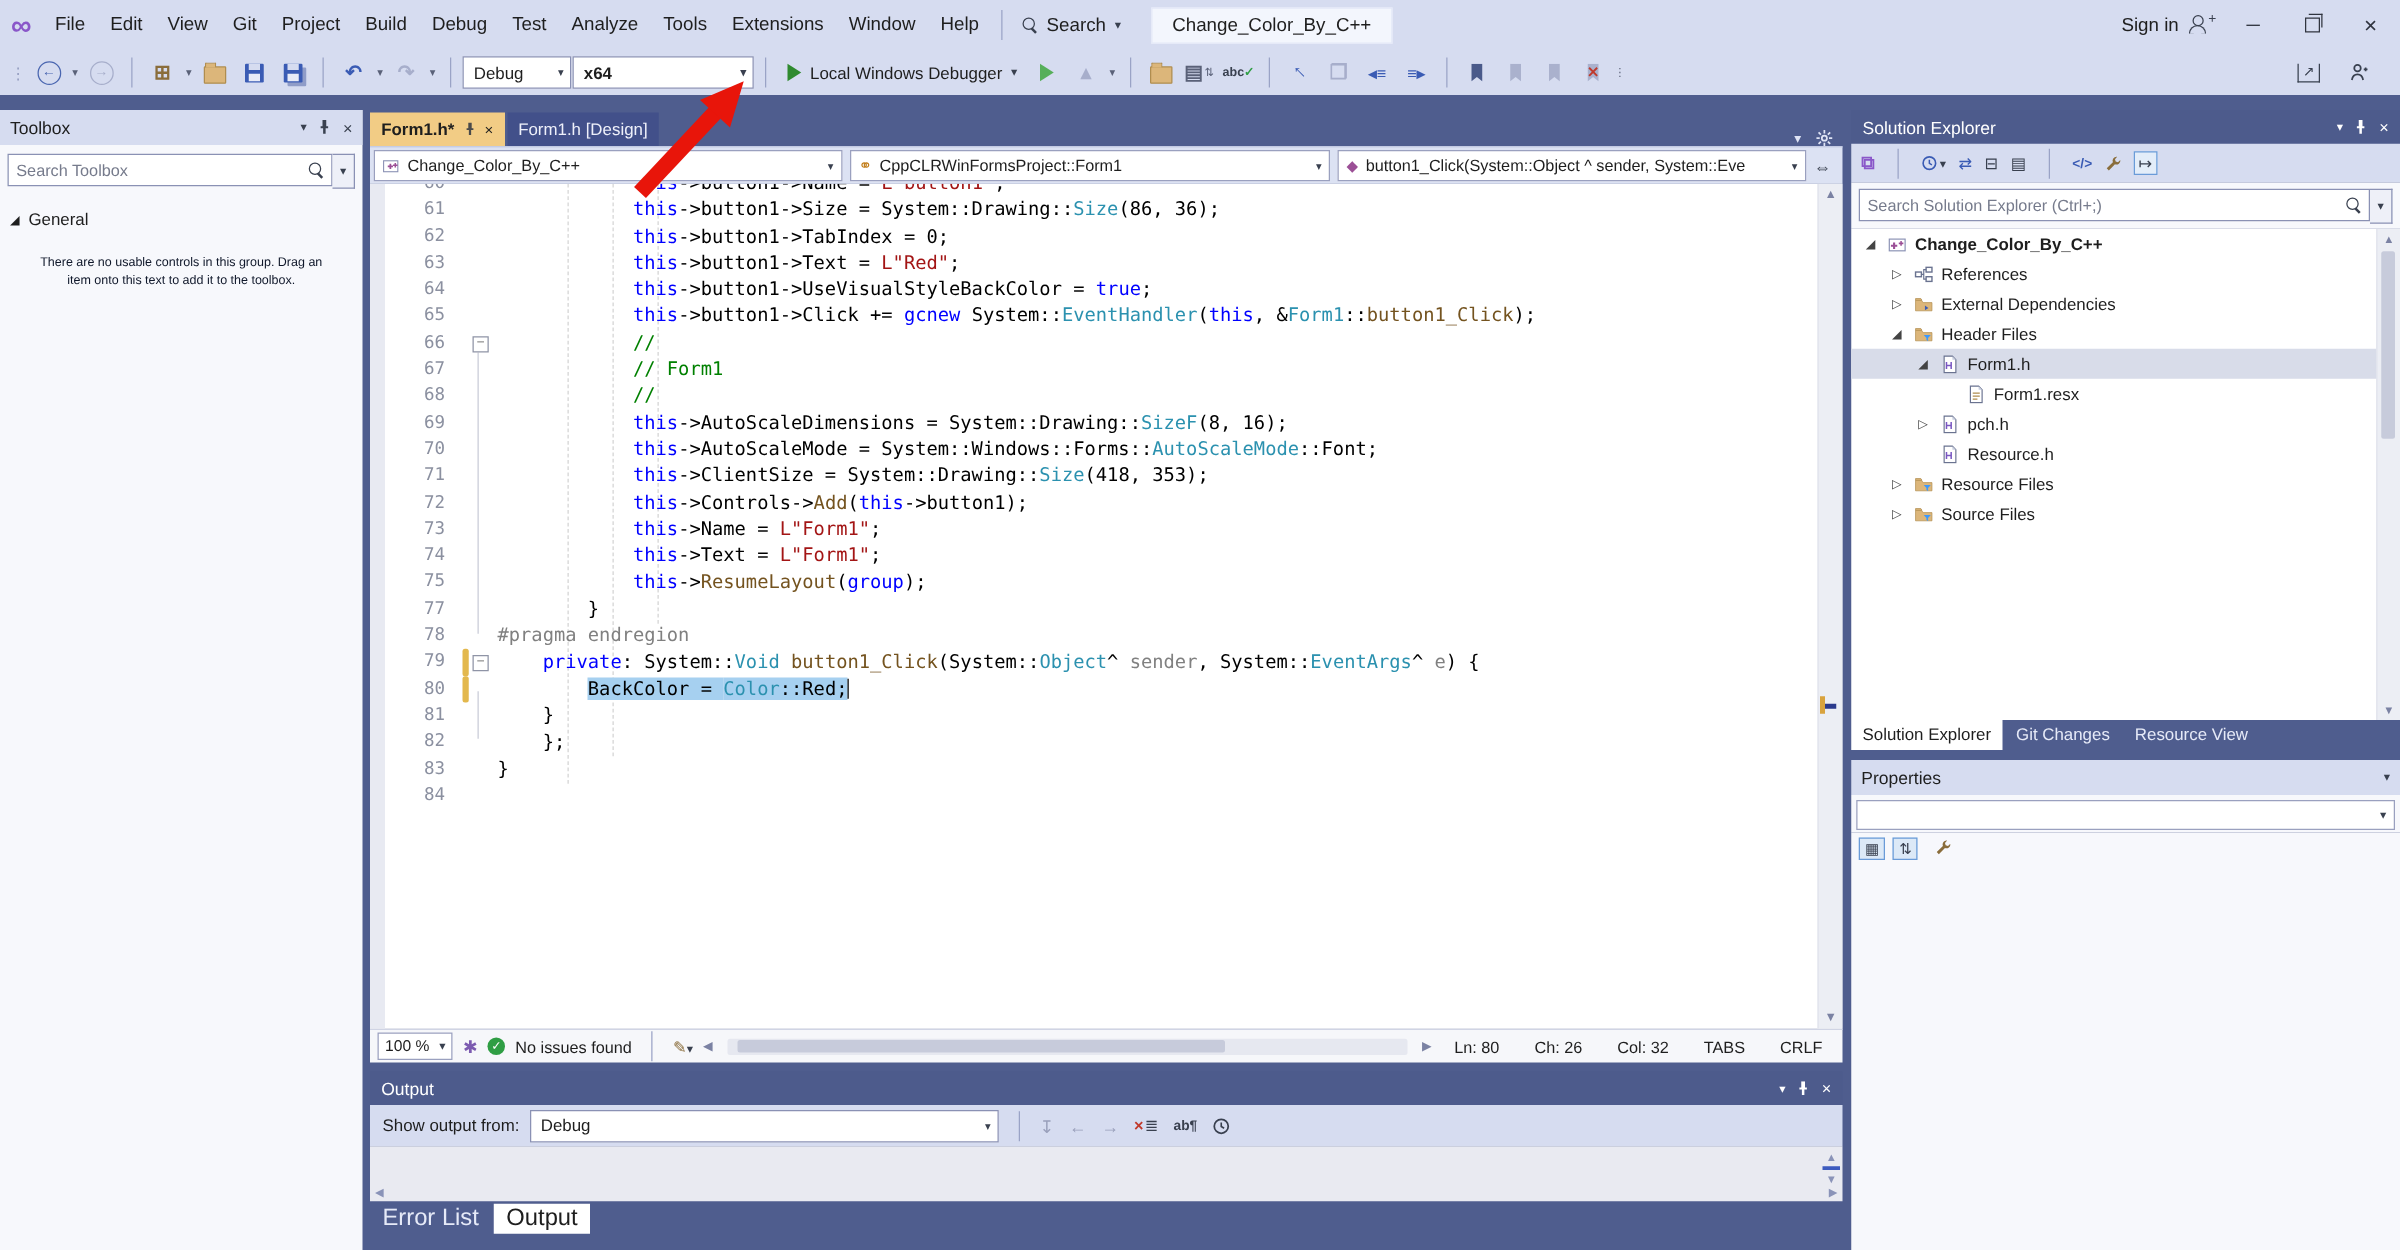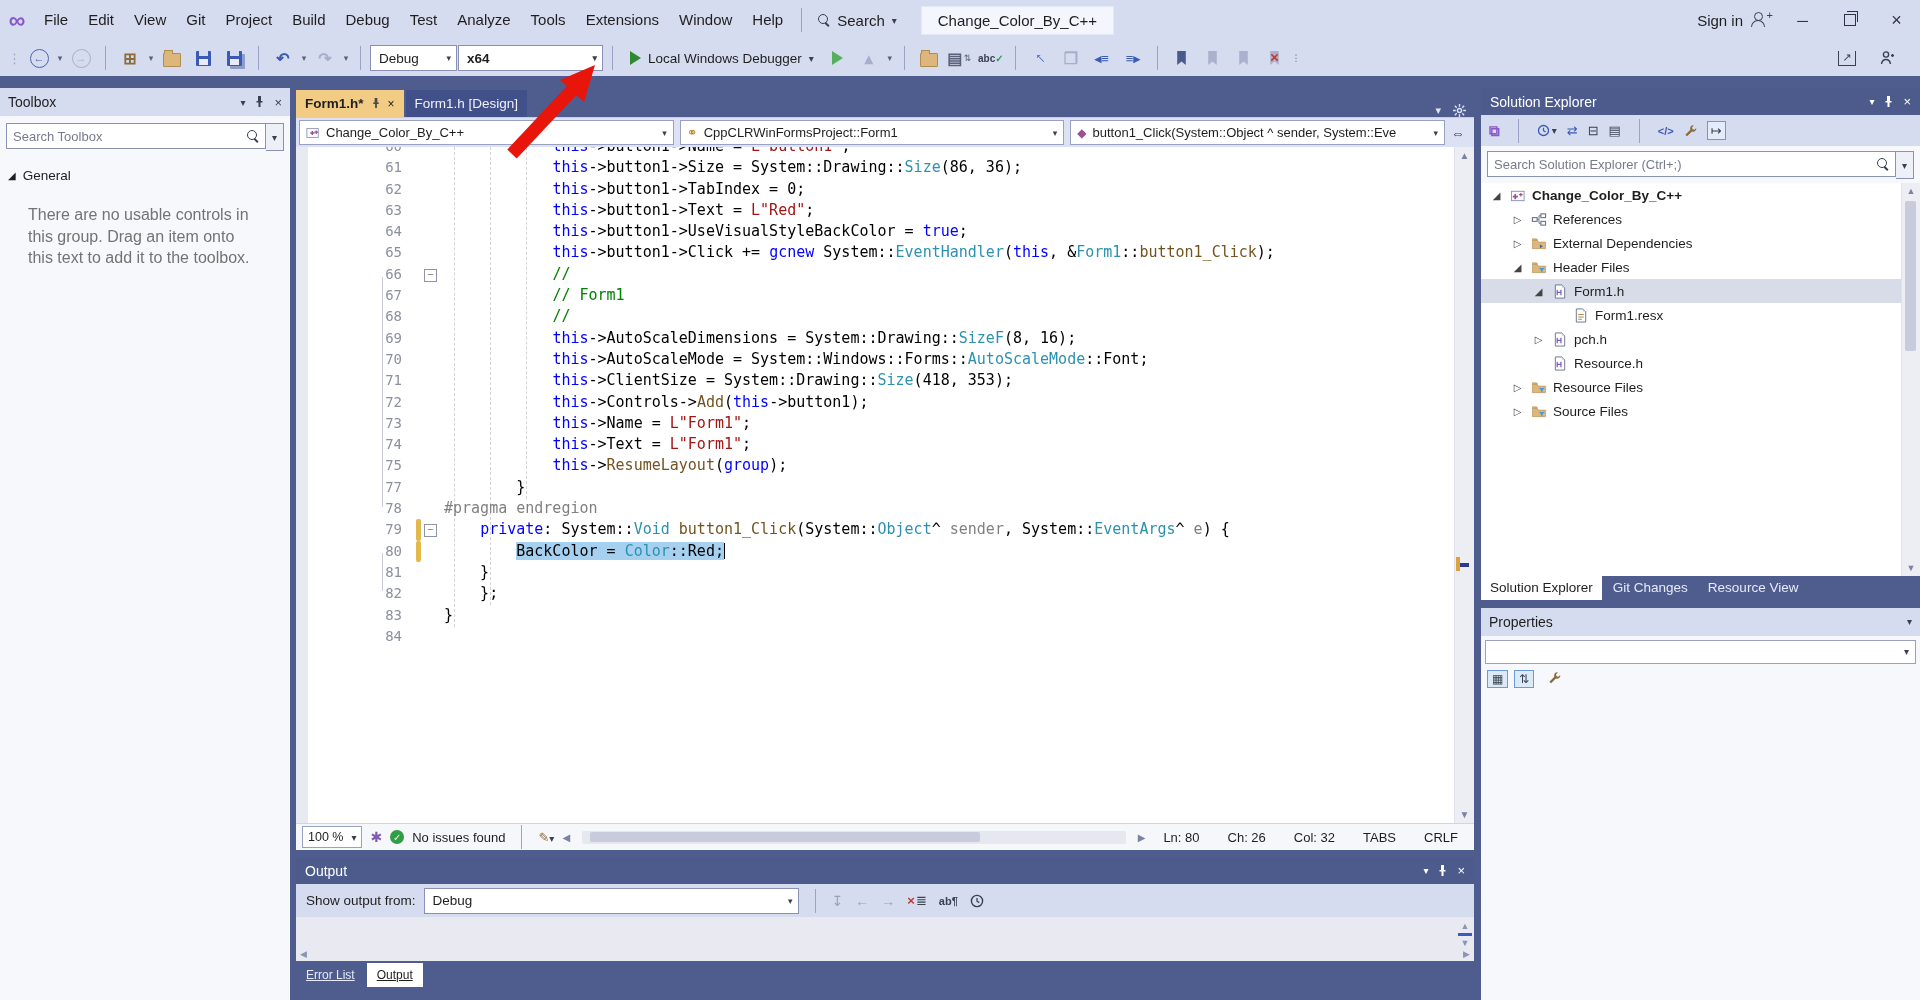--- a/index.html
+++ b/index.html
@@ -58,39 +58,39 @@
   .pin-svg{display:inline-flex;}
 
   
   .toolbox{position:absolute;left:0;top:88px;width:290px;bottom:0;background:#f7f8fc;display:flex;flex-direction:column;}
   .tbx-search-row{margin:7px 6px 0 6px;display:flex;}
   .searchbox{flex:1;background:#fff;border:1px solid #8a91b4;height:24px;display:flex;align-items:center;padding:0 6px;font-size:13px;color:#767b8c;gap:6px;}
   .searchbox .ph{flex:1;}
   .sb-dd{width:17px;height:26px;display:flex;align-items:center;justify-content:center;border:1px solid #8a91b4;border-left:none;background:#eef0f8;}
   .tbx-general{margin-top:14px;padding:3px 8px;display:flex;align-items:center;gap:7px;font-size:13.5px;}
   .exp-tri{font-size:10px;color:#1e1e1e;}
-  .tbx-empty{margin:18px 28px;font-size:16px;color:#737373;line-height:1.35;}
+  .tbx-empty{margin:18px 28px;font-size:10px;color:#0f172a;text-align:center;line-height:1.35;}
 
   
   .editor-group{position:absolute;left:296px;top:88px;width:1178px;height:762px;display:flex;flex-direction:column;}
   .tab-row{height:29px;display:flex;align-items:flex-end;background:transparent;}
   .doc-tab{height:27px;display:flex;align-items:center;padding:0 9px;font-size:13.5px;gap:7px;}
   .doc-tab.active{background:#f2cc85;color:#1e1e1e;font-weight:bold;}
   .doc-tab.inactive{background:#42508a;color:#eef0fa;margin-left:2px;}
   .tab-x{font-weight:normal;font-size:12px;}
   .tab-row-right{margin-left:auto;display:flex;align-items:center;gap:12px;color:#dfe4f5;padding-right:8px;font-size:11px;}
   .navbar{height:29px;background:#dce2f3;display:flex;align-items:center;gap:6px;padding:0 3px;border-top:1px solid #c6cde6;}
   .nav-combo{background:#fff;border:1px solid #9aa0bf;height:23px;display:flex;align-items:center;gap:6px;padding:0 6px;font-size:13px;}
   .nav-combo .chev{font-size:9px;margin-left:auto;}
   .splitter-glyph{margin-left:auto;color:#39404f;font-size:14px;padding-right:6px;}
 
   .code-wrap{flex:1;background:#fff;position:relative;display:flex;overflow:hidden;}
   .left-margin{width:12px;background:#e8eaf2;}
   .code-scroll{flex:1;position:relative;overflow:hidden;}
-  .code-lines{position:relative;padding-left:46px;}
+  .code-lines{position:relative;}
   .code-line{display:flex;height:21.3px;line-height:21.3px;font-family:"DejaVu Sans Mono",monospace;font-size:15px;white-space:pre;}
   .code-line.clip{margin-top:-11px;}
   .ln{width:48px;text-align:right;padding-right:14px;color:#8b90a0;font-size:14px;flex:none;}
   .fold-margin{width:28px;flex:none;position:relative;}
   .fold-box{position:absolute;left:8px;top:5px;width:11px;height:11px;border:1px solid #8f94a6;background:#fff;font-size:9px;line-height:9px;text-align:center;color:#555;}
   .change-bar{position:absolute;left:0px;top:0;width:5px;height:100%;background:#e3b84d;border-radius:2px;}
   .code-text{flex:1;}
   .tk-pl{color:#000;}
   .tk-kw{color:#0000ff;}
   .tk-ty{color:#2b91af;}
@@ -124,21 +124,21 @@
   .out-combo{width:360px;}
   .out-icons{display:flex;align-items:center;gap:12px;font-size:14px;color:#9aa0bb;}
   .out-icons .en{color:#39404f;}
   .clearall{position:relative;color:#39404f;font-size:13px;}
   .clearall::before{content:"\00d7";color:#c0392b;font-weight:bold;margin-right:1px;}
   .out-content{flex:1;background:#e9eaf1;position:relative;}
   .out-vmini{position:absolute;right:2px;top:4px;display:flex;flex-direction:column;align-items:center;gap:2px;color:#8a93b8;font-size:9px;}
   .out-vmini .bluebar{width:14px;height:3px;background:#3d5bbf;}
   .out-hmini{position:absolute;bottom:2px;left:4px;right:4px;display:flex;justify-content:space-between;color:#8a93b8;font-size:9px;}
   .bottom-tabs{height:37px;display:flex;align-items:flex-start;padding-top:2px;gap:2px;}
-  .b-tab{height:24px;display:flex;align-items:center;padding:0 10px;font-size:12px;color:#e6eaf8;text-decoration:underline;}
+  .b-tab{height:24px;display:flex;align-items:center;padding:0 10px;font-size:19px;color:#e6eaf8;}
   .b-tab.active{background:#fff;color:#1e1e1e;}
 
   
   .right-panel{position:absolute;left:1481px;top:88px;width:439px;bottom:0;display:flex;flex-direction:column;}
   .se-toolbar{height:31px;background:#d6dcf0;display:flex;align-items:center;gap:10px;padding:0 8px;font-size:13px;color:#39404f;}
   .se-toolbar .purple{color:#8a57c9;font-weight:bold;font-size:15px;}
   .se-toolbar .blue{color:#3a5bb4;}
   .se-tbtn{display:flex;align-items:center;gap:2px;}
   .se-tbtn.pressed{border:1px solid #6a9bd8;background:#e3edf9;padding:1px 3px;}
   .se-search-row{background:#f7f8fc;padding:5px 6px 4px 6px;display:flex;}

